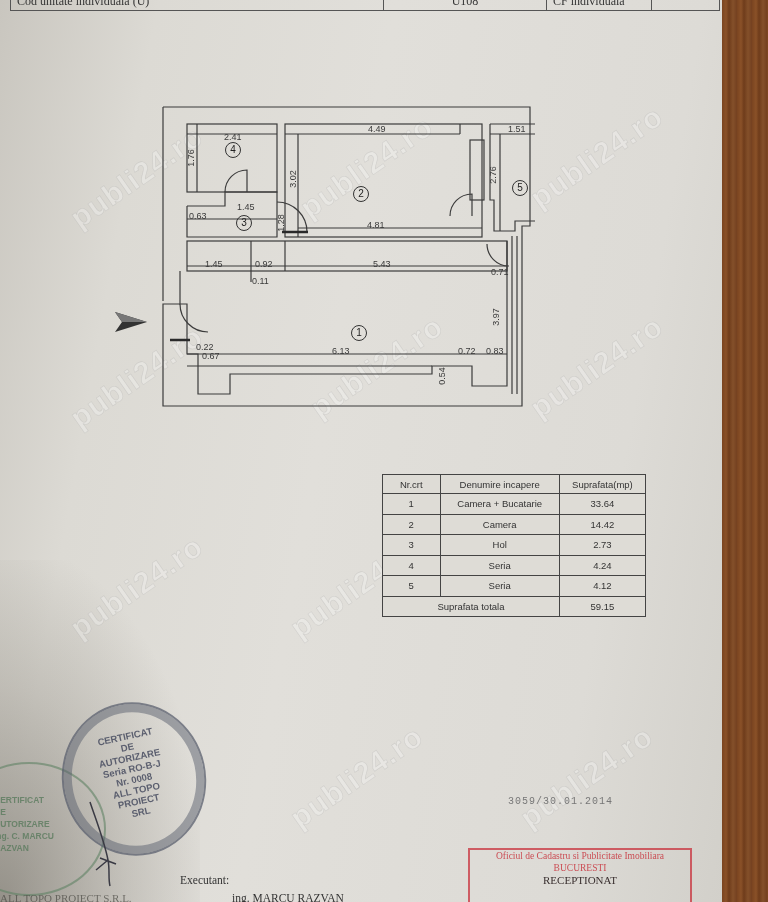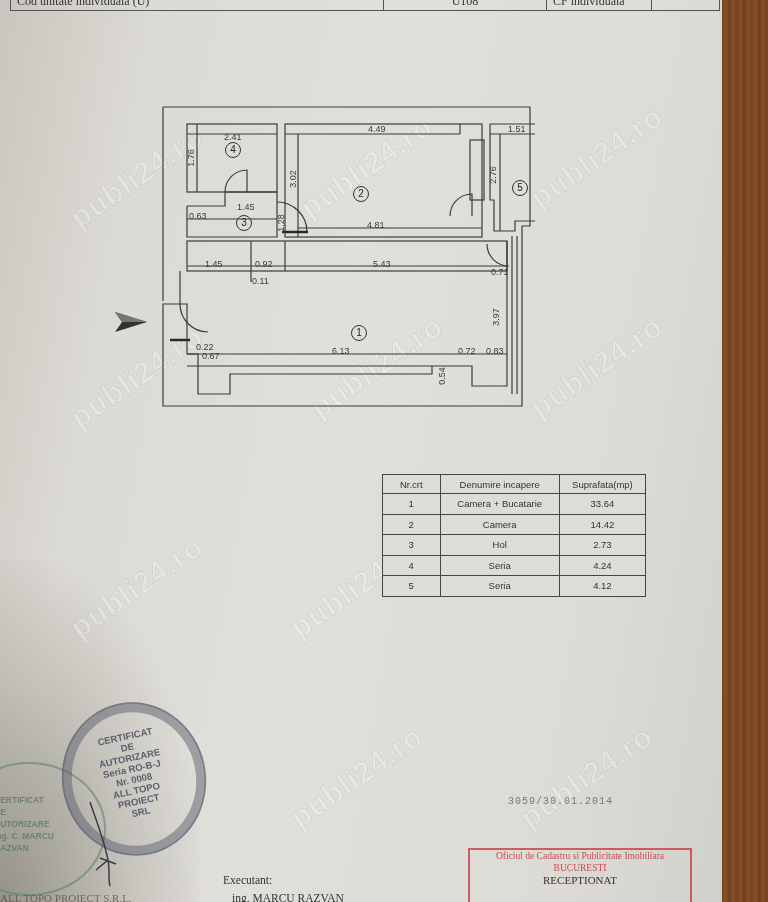--- a/index.html
+++ b/index.html
@@ -46,21 +46,21 @@
     border: 1px solid #444; height: 19.5px; padding: 0; text-align: center; font-weight: normal;
   }
   .area-table th { height: 18px; }
   .col-nr { width: 66px; }
   .col-name { width: 140px; }
   .col-area { width: 92px; }
   .notes {
     position: absolute; left: 198px; top: 828px; font-family: "Liberation Serif", serif;
     font-size: 11.5px; color: #2a2a2a; line-height: 14px;
   }
-  .executant { position: absolute; left: 180px; top: 874px; font-family: "Liberation Serif", serif; font-size: 11.5px; color: #333; margin-left: 43px; }
+  .executant { position: absolute; left: 180px; top: 874px; font-family: "Liberation Serif", serif; font-size: 11.5px; color: #333; }
   .engineer { position: absolute; left: 232px; top: 892px; font-family: "Liberation Serif", serif; font-size: 11.5px; color: #333; }
   .company { position: absolute; left: 0px; top: 892px; font-family: "Liberation Serif", serif; font-size: 11px; color: #4b4a44; opacity: 0.7; }
   .date-stamp { position: absolute; left: 508px; top: 796px; font-family: "Liberation Mono", monospace; font-size: 10px; color: #777; letter-spacing: 1px; }
   .stamp-round {
     position: absolute; left: 62px; top: 702px; width: 140px; height: 150px; border-radius: 50%;
     border: 2px solid rgba(90,95,110,0.75); box-shadow: inset 0 0 0 7px rgba(0,0,0,0), inset 0 0 0 8px rgba(90,95,110,0.5);
     transform: rotate(-12deg);
   }
   .stamp-round .txt {
     position: absolute; left: 0; right: 0; top: 26px; text-align: center; font-size: 9.5px; line-height: 11px;
@@ -220,20 +220,24 @@
   <tr>
     <td>4</td>
     <td>Seria</td>
     <td>4.24</td>
   </tr>
   <tr>
     <td>5</td>
     <td>Seria</td>
     <td>4.12</td>
   </tr>
+  <tr>
+    <td colspan="2">Suprafata totala</td>
+    <td>59.15</td>
+  </tr>
 </tbody>
   </table>
 
 <div class="stamp-green">
   <div class="txt">
     <div>CERTIFICAT</div>
     <div>DE</div>
     <div>AUTORIZARE</div>
     <div>ing. C. MARCU</div>
     <div>RAZVAN</div>

